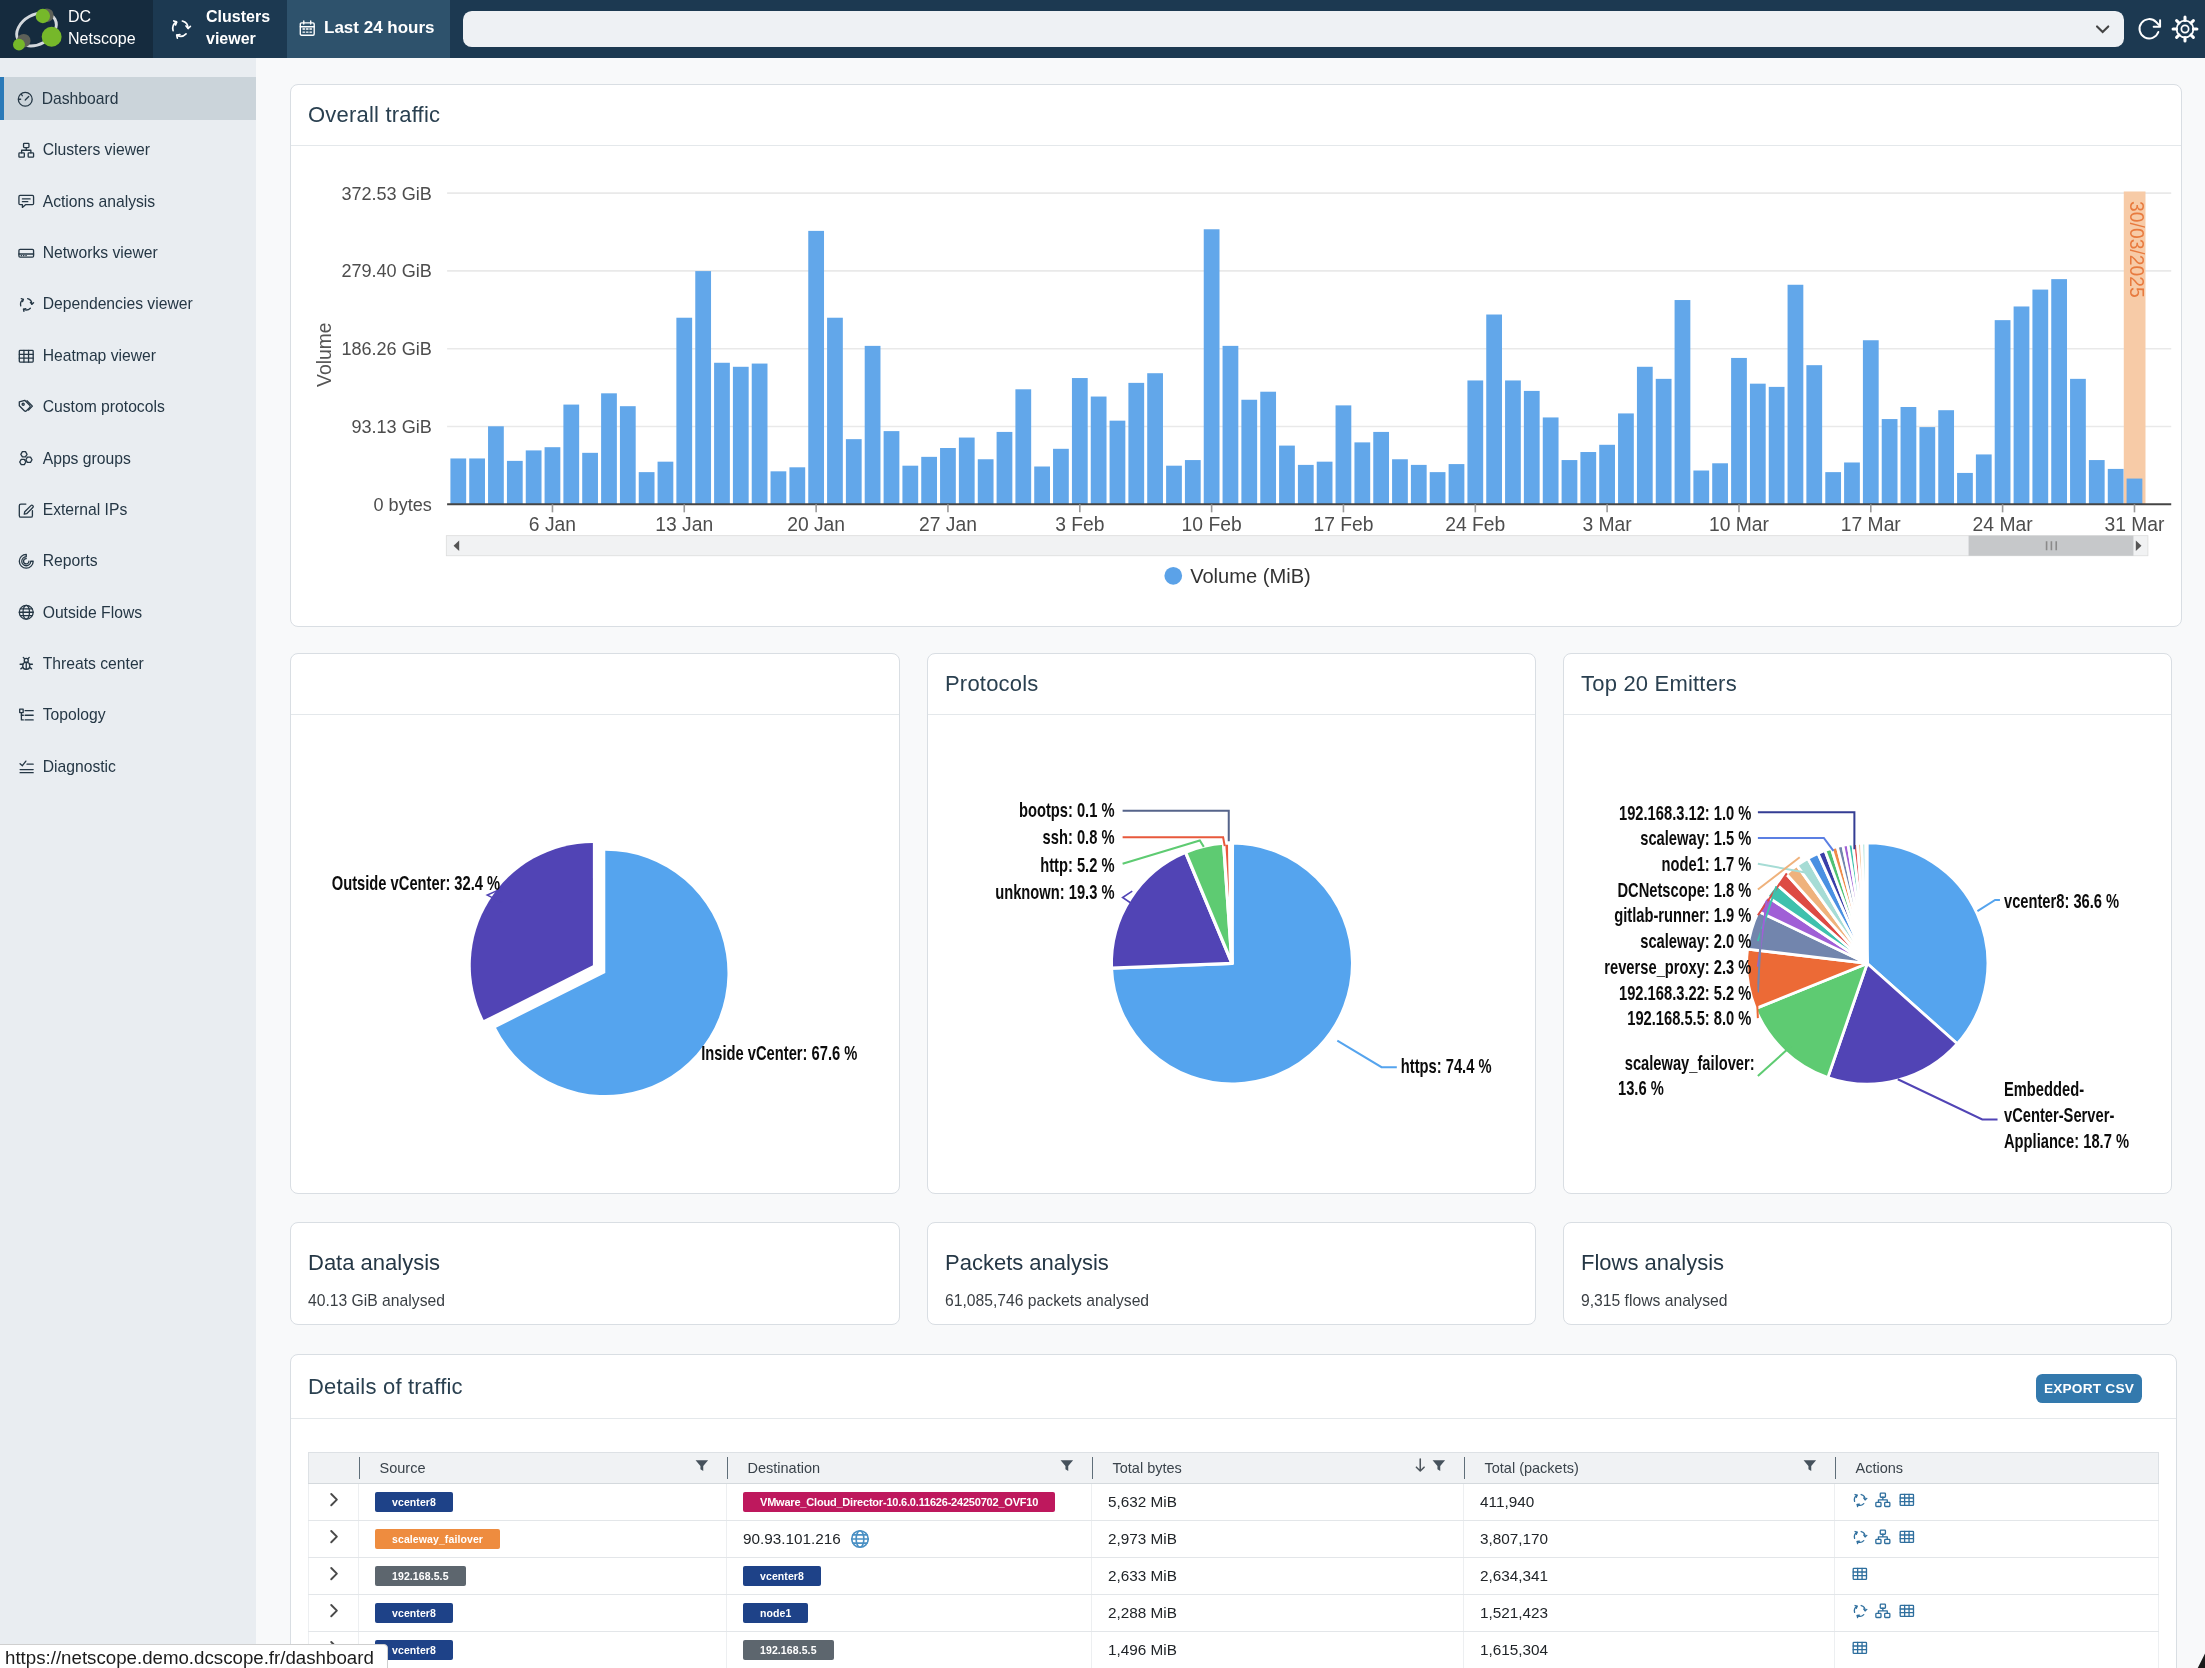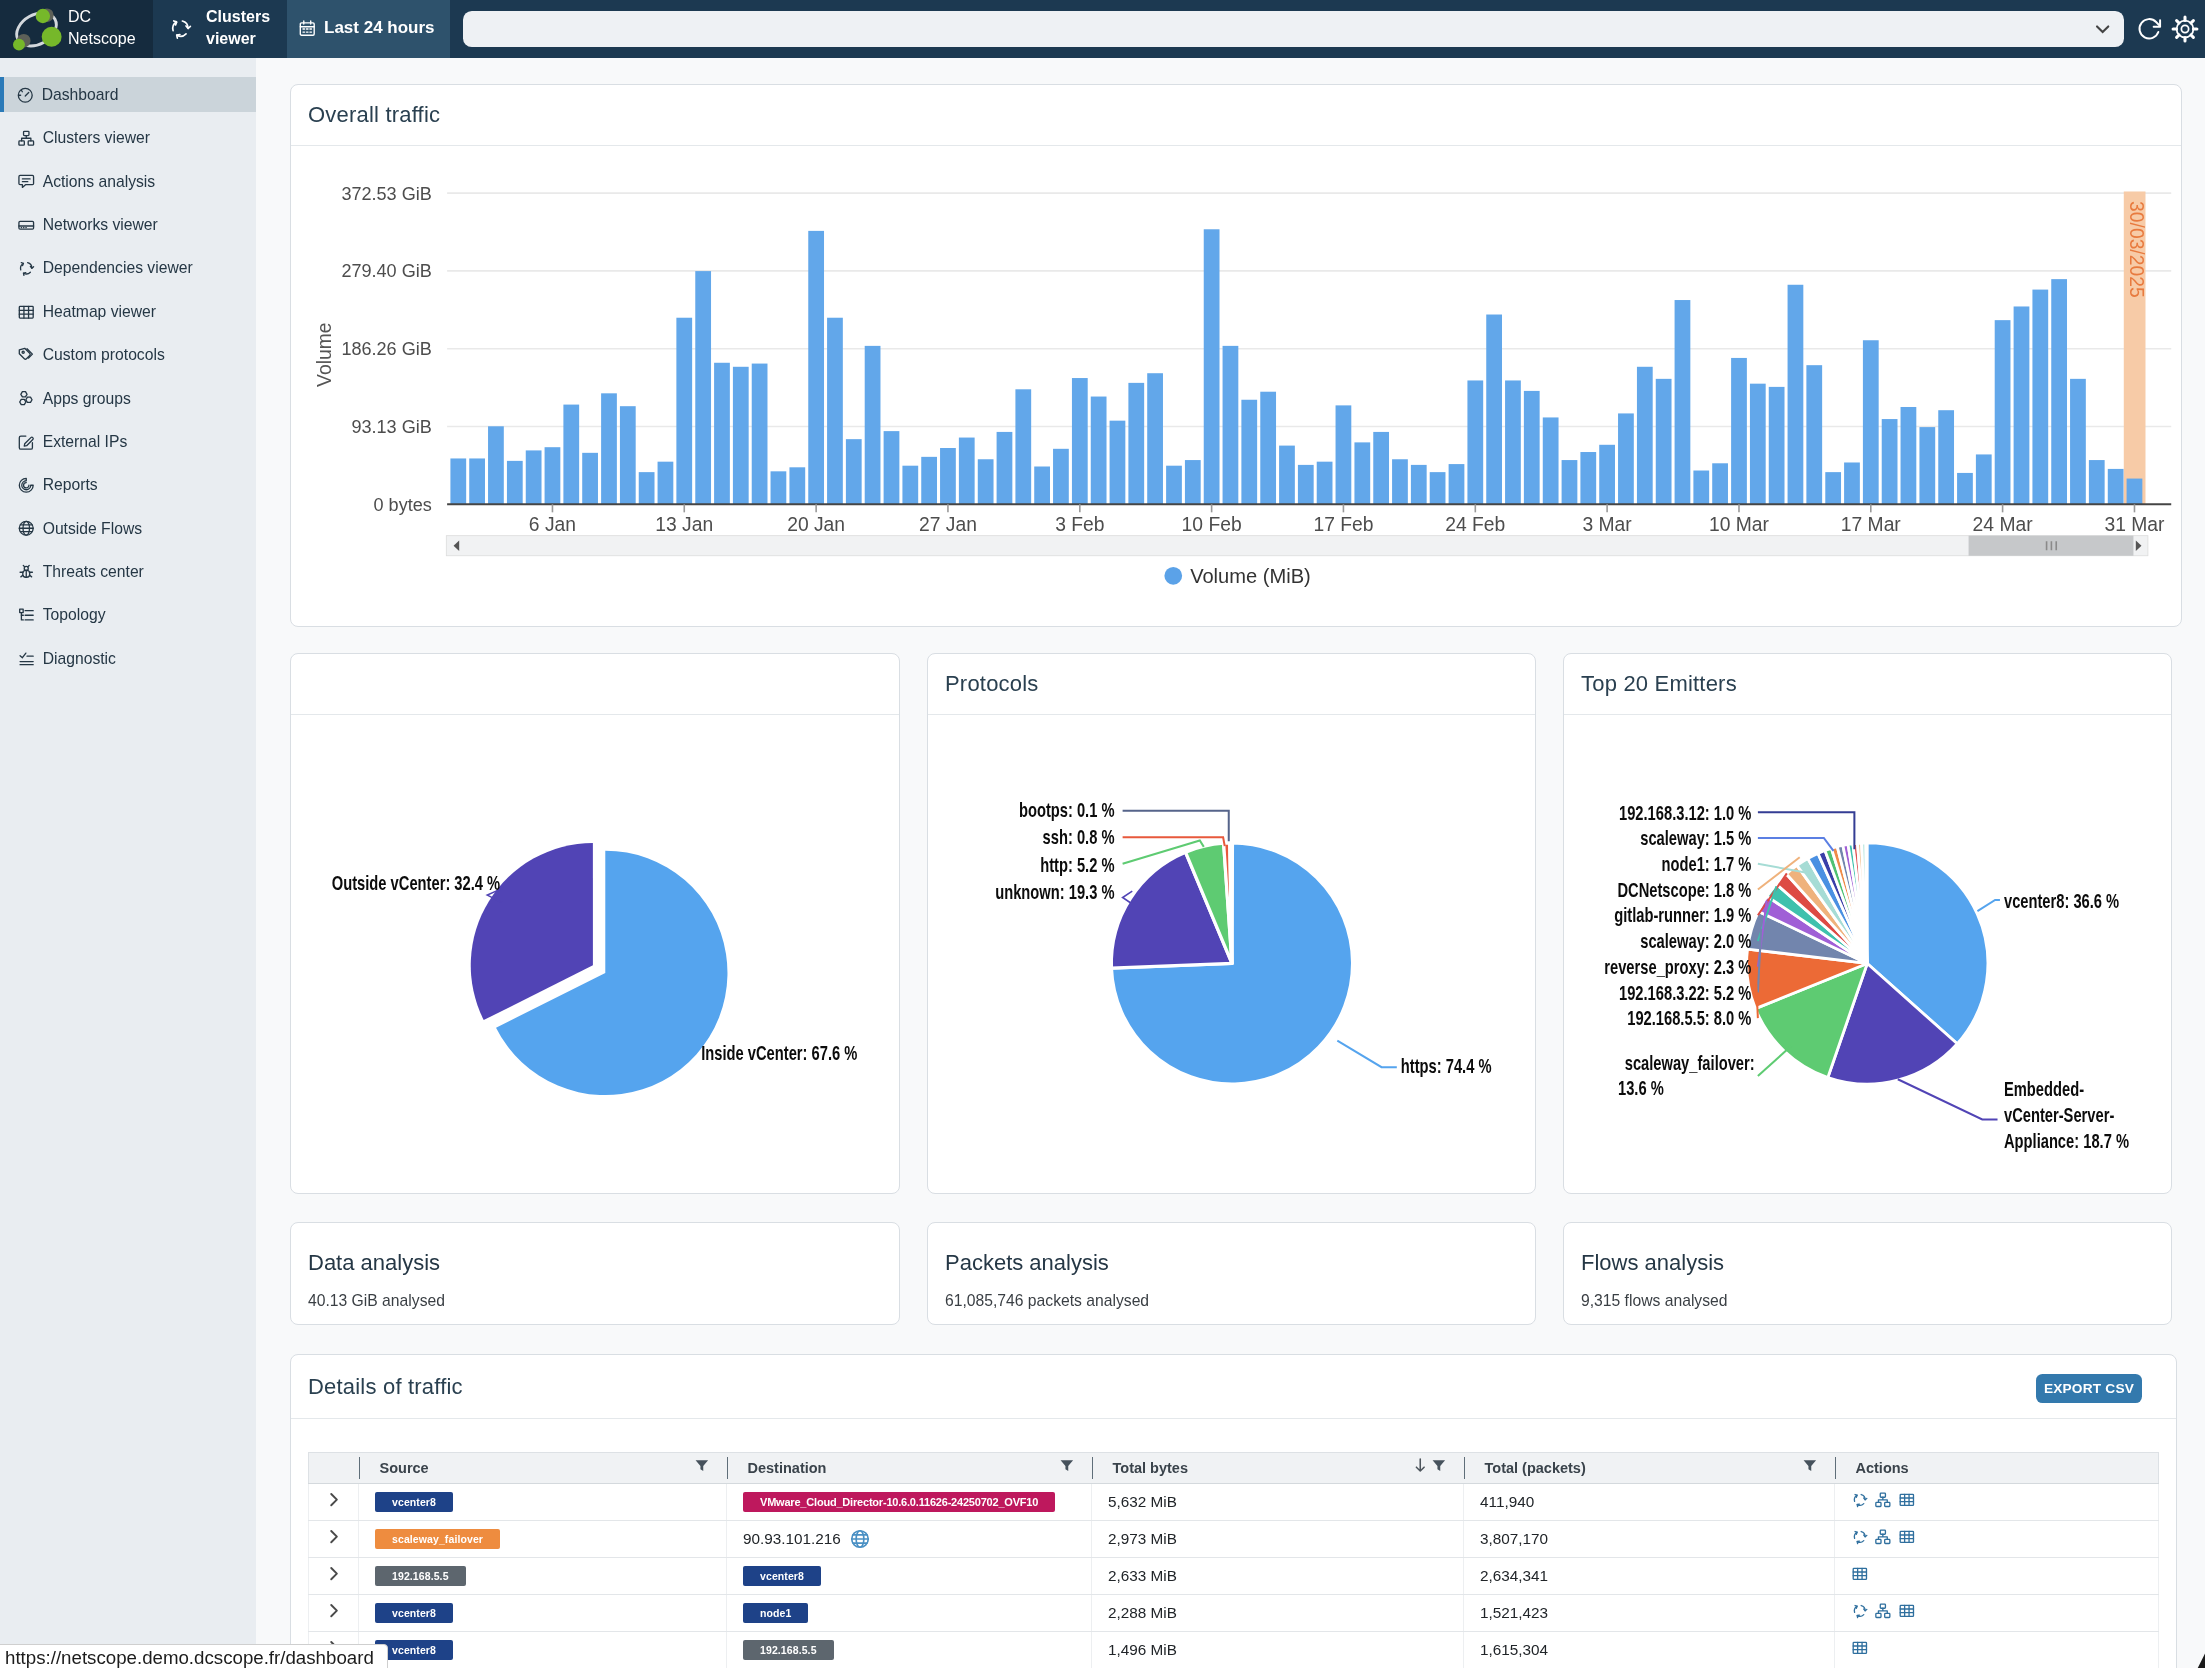--- a/index.html
+++ b/index.html
@@ -10,31 +10,31 @@
 .nav .cl svg { position:absolute; left:15.3px; top:16px; }
 .nav .cl .t { position:absolute; left:53px; top:5.6px; color:#fff; font-size:16px; line-height:22.5px; font-weight:700; }
 .nav .l24 { position:absolute; left:287px; top:0; width:163px; height:58px; background:#2e526c; }
 .nav .l24 svg { position:absolute; left:10.5px; top:18.5px; }
 .nav .l24 .t { position:absolute; left:37px; top:17.7px; color:#fff; font-size:17px; font-weight:bold; }
 .sel { }
 .nav .search { position:absolute; left:463px; top:11.3px; width:1661px; height:36px; background:#eef1f4; border-radius:8.8px; }
 .nav .search svg { position:absolute; right:11.3px; top:8.8px; }
 .nav .ric { position:absolute; top:15.3px; }
 .sidebar { position:absolute; left:0; top:58px; width:256px; height:1610px; background:#e9edf1; }
-.sidebar .item { display:flex; align-items:center; height:35px; margin-bottom:8.4px; padding-left:17px; gap:7.2px; color:#253745; font-size:15.7px; }
+.sidebar .item { display:flex; align-items:center; height:43px; margin-bottom:8.4px; padding-left:17px; gap:7.2px; color:#253745; font-size:15.7px; }
 .sidebar .item.sel { background:#cbd4da; border-left:4.8px solid #2b7ab8; padding-left:12px; }
 .sidebar .pad { height:19.3px; }
 .card { position:absolute; background:#fff; border:1.6px solid #d9dee3; border-radius:8px; }
 .ct { position:absolute; left:17px; top:0; height:60px; display:flex; align-items:center; font-size:22px; color:#2a4050; font-weight:500; letter-spacing:0.2px; }
 .chd { position:absolute; left:0; top:60px; width:100%; border-top:1.6px solid #e4e8eb; }
 .statt { position:absolute; left:17px; top:19.3px; font-size:22px; color:#253745; font-weight:500;margin-top:8px; }
 .stats { position:absolute; left:17px; top:69px; font-size:15.7px; color:#3a3f44; }
 .btn { position:absolute; right:34px; top:19.3px; width:106px; height:29px; background:#3379ad; border-radius:6.4px; color:#fff; font-size:13.7px; font-weight:bold; letter-spacing:0.2px; text-align:center; line-height:29px; }
 table.dt { position:absolute; left:17px; top:97px; width:1851px; border-collapse:collapse; table-layout:fixed; }
-table.dt th { background:#f0f2f4; font-size:14.5px; color:#3a434b; text-align:left; font-weight:bold; height:31px; padding:0 0 0 21px; border-top:0.8px solid #dde1e5; border-bottom:0.8px solid #d4d9dd; position:relative; }
+table.dt th { background:#f0f2f4; font-size:14.5px; color:#3a434b; text-align:left; font-weight:normal; height:31px; padding:0 0 0 21px; border-top:0.8px solid #dde1e5; border-bottom:0.8px solid #d4d9dd; position:relative; }
 table.dt th:first-child { border-left:0.8px solid #dde1e5; }
 table.dt th.d::before { content:""; position:absolute; left:0; top:4px; bottom:4px; width:1.6px; background:#5f6e79; }
 table.dt th:last-child { border-right:0.8px solid #dde1e5; }
 table.dt td { white-space:nowrap; height:37px; border-bottom:1.2px solid #e3e6e9; padding:0 0 0 16px; font-size:15.3px; color:#212529; border-right:0.8px solid #edeff1; }
 table.dt td:first-child { border-left:0.8px solid #edeff1; }
 table.dt .c0 { text-align:center; padding:0; }
 .pill { display:inline-block; color:#fff; font-size:10.5px; font-weight:bold; padding:4px 17px; border-radius:2px; letter-spacing:0.1px; white-space:nowrap; }
 .ai { margin-right:5.6px; }
 .fr { position:absolute; right:16px; top:3.2px; }
 .num { }

